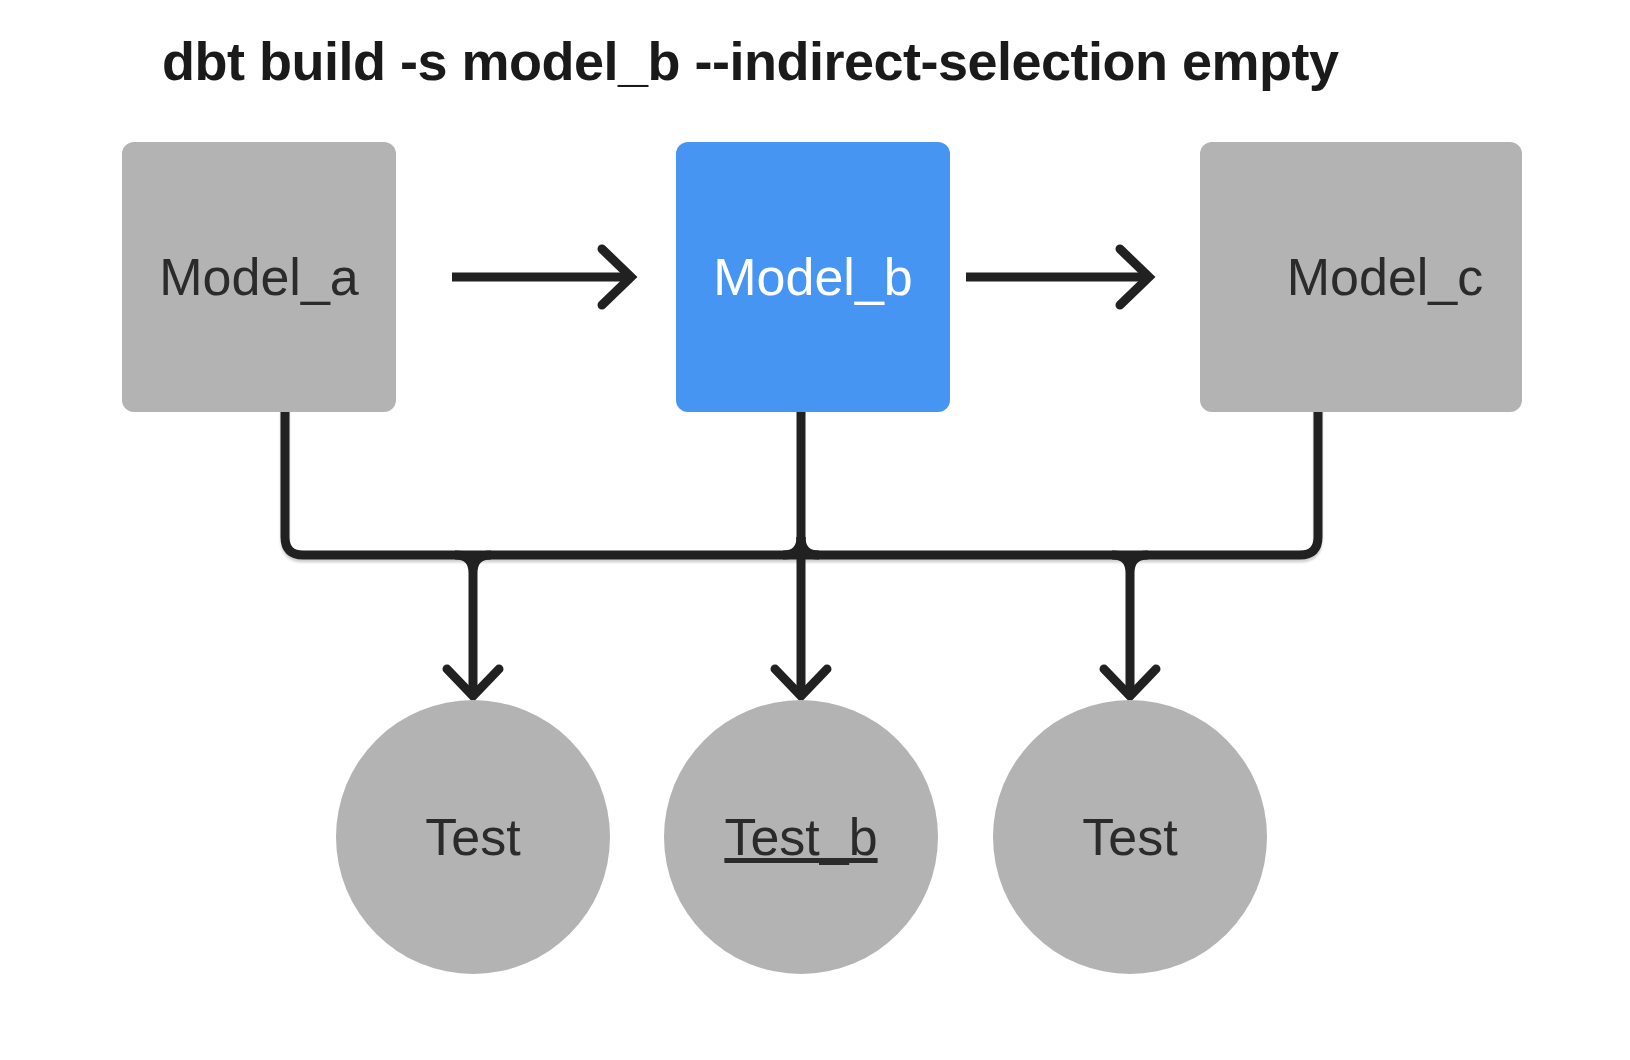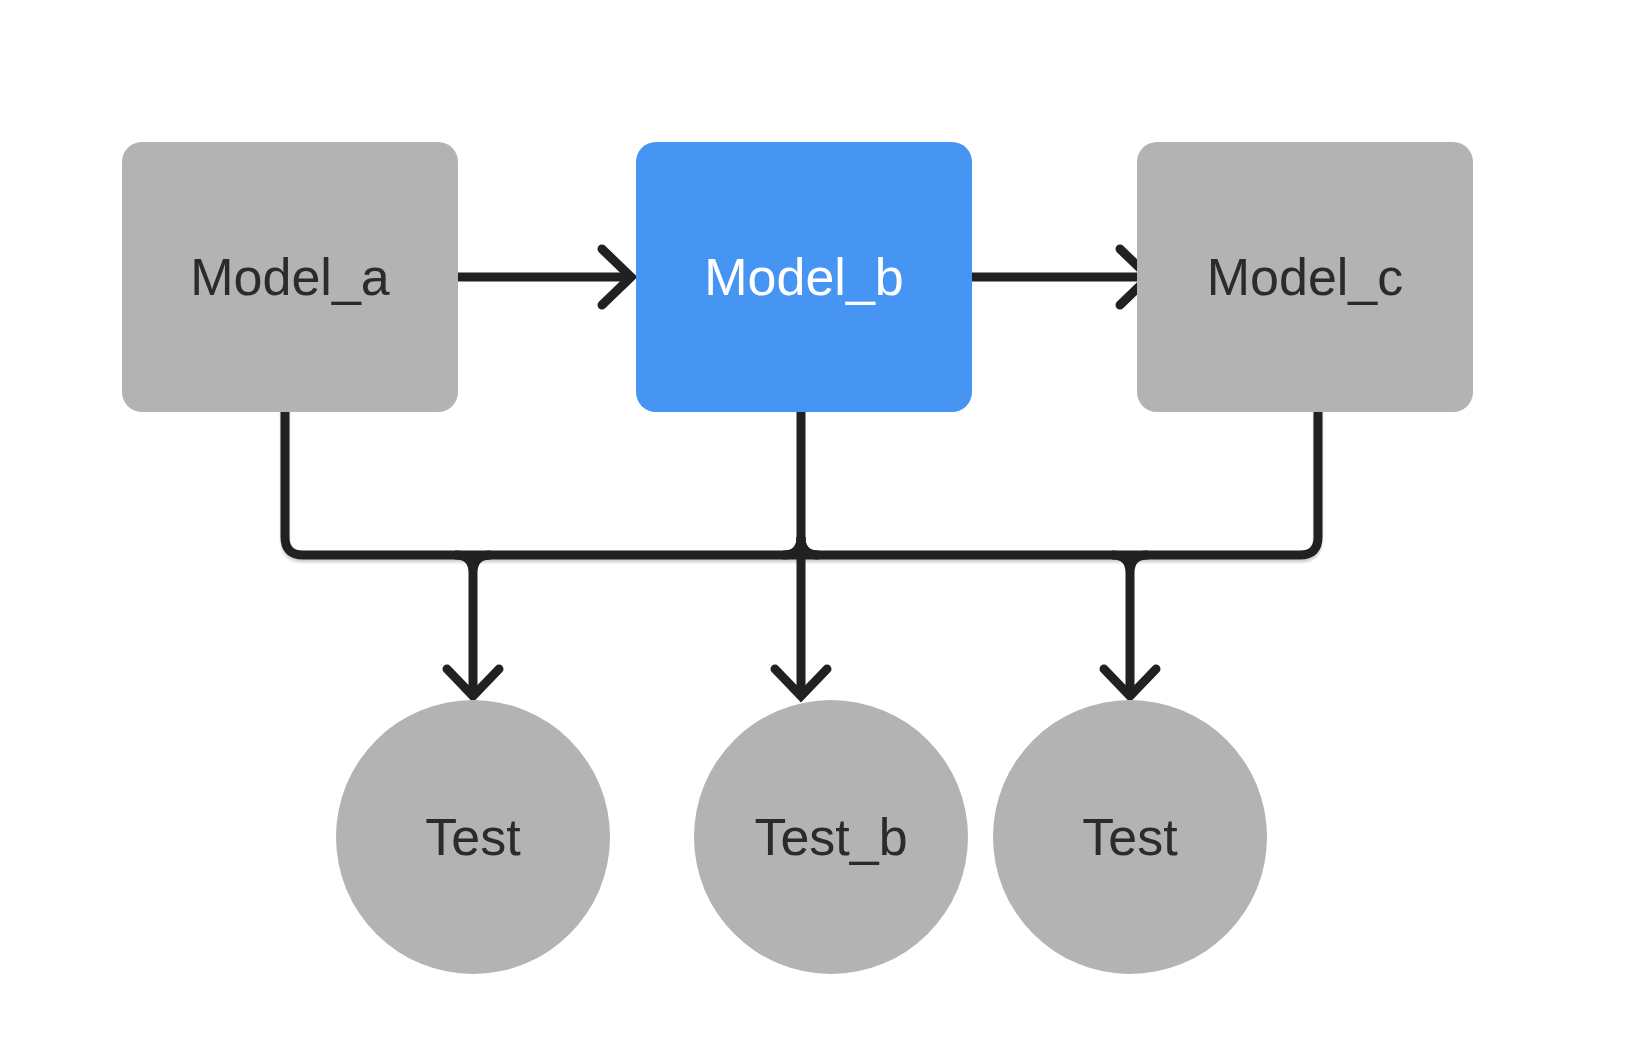--- a/index.html
+++ b/index.html
@@ -40,64 +40,66 @@
   .connectors path.bus {
     filter: drop-shadow(0 3px 1px rgba(0,0,0,0.18));
   }
   .connectors path.head {
     stroke-linecap: round;
     stroke-linejoin: miter;
   }
   .model-node {
     position: absolute;
     top: 142px;
-    width: 336px;
+    width: 274px;
     height: 270px;
-    border-radius: 20px;
+    border-radius: 12px;
     background: var(--node-gray, #b3b3b3);
     color: var(--node-text, #2b2b2b);
     display: flex;
     align-items: center;
     justify-content: center;
     font-size: 52px;
     font-weight: 500;
   }
   .model-node.model--selected {
     background: var(--selected, #4695f2);
     color: var(--text-light, #ffffff);
+    margin-left: 40px;
   }
   .model-a { left: 122px; }
   .model-b { left: 636px; }
-  .model-c { left: 1137px; }
+  .model-c { left: 1200px; padding-left: 48px; }
   .test-node {
     position: absolute;
     top: 700px;
     width: 274px;
     height: 274px;
     border-radius: 50%;
     background: var(--node-gray, #b3b3b3);
     color: var(--node-text, #2b2b2b);
     display: flex;
     flex-direction: column;
     align-items: center;
     justify-content: center;
     text-align: center;
     font-size: 52px;
     font-weight: 500;
     line-height: 88px;
   }
   .test-ab { left: 336px; }
-  .test-b  { left: 694px; }
+  .test-b  { left: 664px; text-decoration: underline; }
   .test-bc { left: 993px; }
 </style>
 </head>
 <body>
 
 <div class="canvas">
 
+  <div class="diagram-title">dbt build -s model_b --indirect-selection empty</div>
 
   <svg class="connectors" viewBox="0 0 1630 1060" xmlns="http://www.w3.org/2000/svg" aria-hidden="true">
 
     <path d="M 452 277 L 627 277"></path>
     <path class="head" d="M 602 249 L 631 277 L 602 305"></path>
 
     <path d="M 966 277 L 1145 277"></path>
     <path class="head" d="M 1120 249 L 1149 277 L 1120 305"></path>
 
     <path class="bus" d="M 285 405 L 285 537 Q 285 555 303 555 L 1300 555 Q 1318 555 1318 537 L 1318 405"></path>

